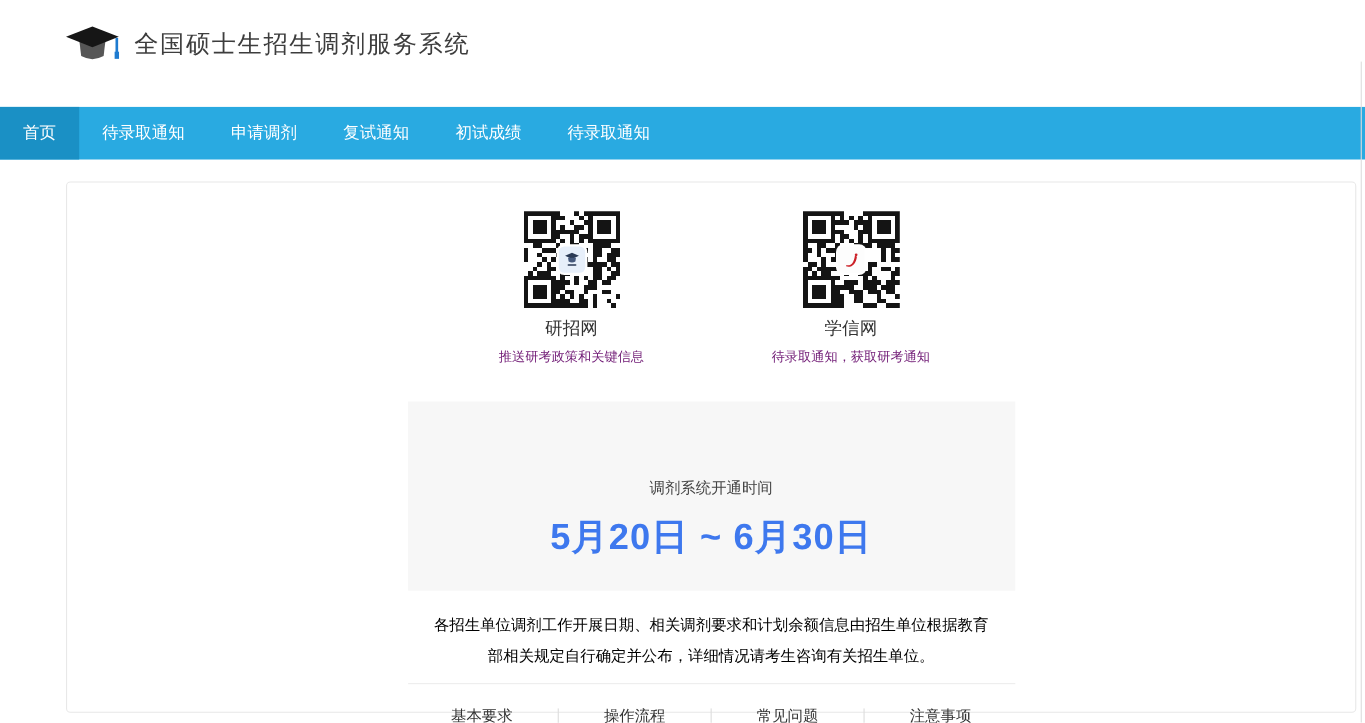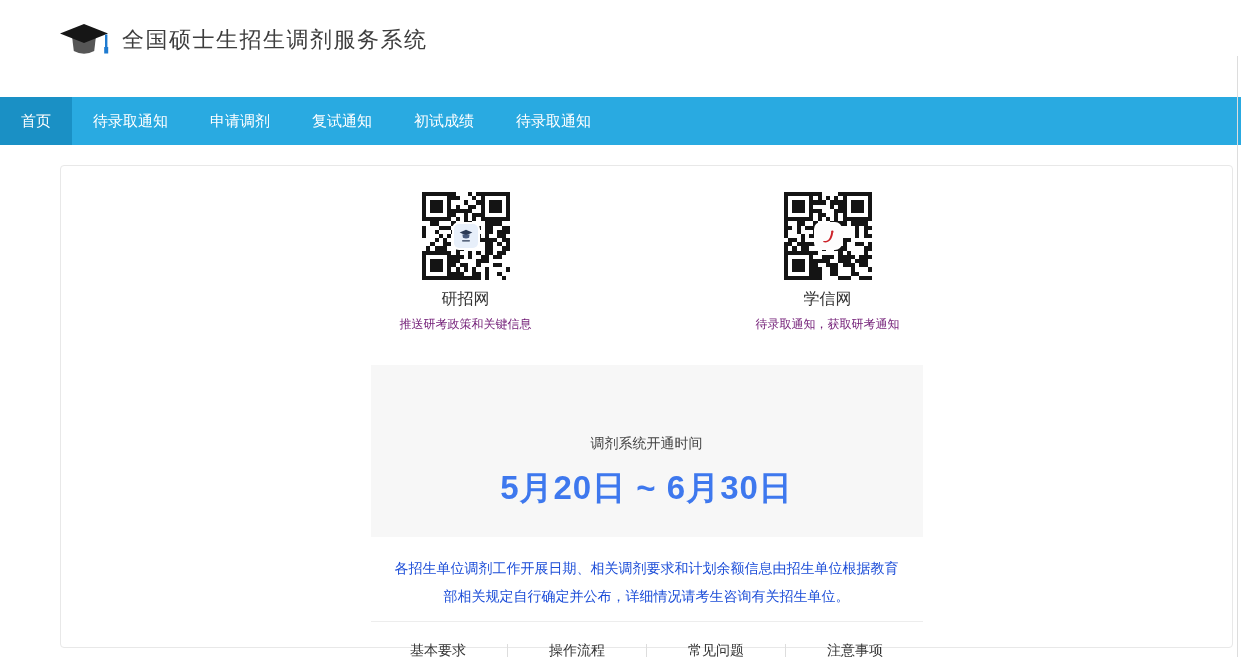--- a/index.html
+++ b/index.html
@@ -31,36 +31,36 @@
   
   .main-nav{height:48px;background:var(--nav);display:flex;align-items:stretch;}
   .nav-item{display:block;line-height:48px;padding:0 21px;color:#fff;font-size:15px;
     text-decoration:none;cursor:pointer;white-space:nowrap;}
   .nav-item.active{background:var(--nav-active);}
   
   .panel{position:absolute;left:60px;right:8px;top:165px;bottom:9px;
     background:#fff;border:1px solid var(--panel-border);border-radius:4px;}
   .content{width:552px;margin:0 auto;padding-top:26px;text-align:center;}
   
-  .qr-row{display:flex;justify-content:space-between;gap:64px;}
+  .qr-row{display:flex;justify-content:center;gap:64px;}
   .qr-card{width:190px;}
   .qr-box{width:88px;height:88px;margin:0 auto;position:relative;}
   .qr-svg{width:100%;height:100%;display:block;shape-rendering:crispEdges;}
   .qr-logo{position:absolute;left:50%;top:50%;width:24px;height:24px;transform:translate(-50%,-50%);
     border-radius:5px;box-shadow:0 0 0 2px #fff;display:flex;align-items:center;justify-content:center;}
   .qr-logo-blue{background:#e7effa;}
   .qr-logo-white{background:#fdfdfd;}
   .qr-name{margin-top:9px;font-size:16px;color:#333;}
   .qr-desc{margin-top:6px;font-size:12px;color:#701a75;}
   
   .notice{margin-top:32px;background:var(--notice-bg);padding:28px 10px 26px;}
   .notice-label{font-size:14px;color:#444;margin-top:42px;}
   .notice-date{margin-top:13px;font-size:33px;font-weight:bold;color:var(--accent);letter-spacing:1px;text-align:center;}
   
-  .descr{margin:17px auto 0;width:516px;font-size:14px;line-height:28px;color:#1d4ed8;}
+  .descr{margin:17px auto 0;width:516px;font-size:14px;line-height:28px;color:#000000;}
   .divider{margin-top:11px;border-top:1px solid #ededed;}
   
   .tips-title{margin-top:23px;font-size:16px;color:#333;}
   .tips-row{margin-top:20px;display:flex;justify-content:center;align-items:center;}
   .tip-link{width:98px;font-size:14px;color:#333;text-decoration:none;cursor:pointer;}
   .vsep{width:1px;height:14px;background:#ddd;margin:0 20px;}
   
   .right-edge{position:absolute;right:3px;top:56px;bottom:0;width:1px;background:#ddd;}
 </style>
 </head>

